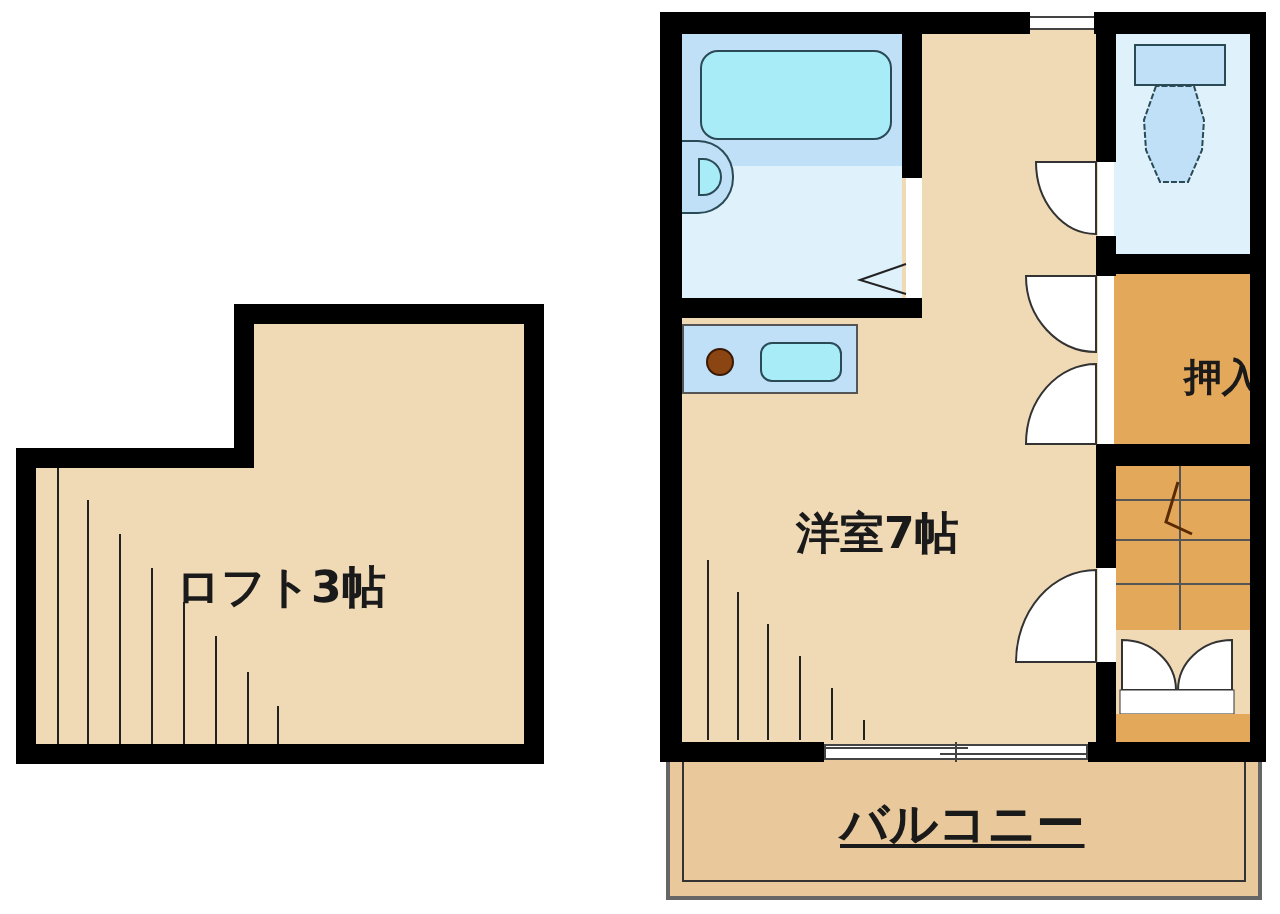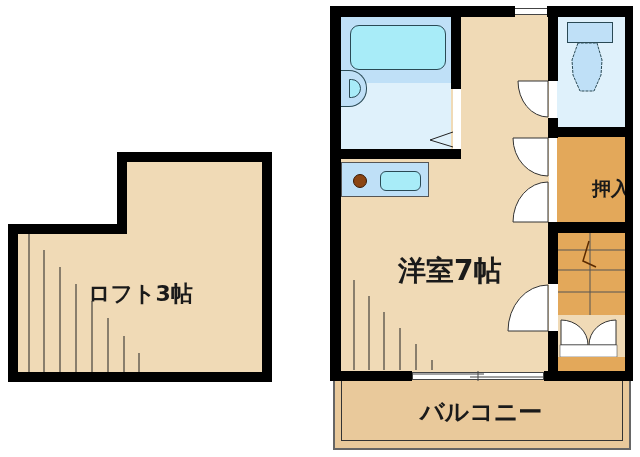--- a/index.html
+++ b/index.html
@@ -89,21 +89,21 @@
       <line x1="369" y1="296" x2="369" y2="370"></line>
       <line x1="384" y1="312" x2="384" y2="370"></line>
       <line x1="400" y1="328" x2="400" y2="370"></line>
       <line x1="416" y1="344" x2="416" y2="370"></line>
       <line x1="432" y1="360" x2="432" y2="370"></line>
     </g>
   </svg>
 
   <div class="abs" style="left:333px;top:380px;width:298px;height:70px;background:#e9c99b;border:2px solid #666;border-top:none;"></div>
   <div class="abs" style="left:341px;top:377px;width:282px;height:64px;border:1px solid #333;border-top:none;"></div>
-  <div class="label" style="left:420px;top:396px;font-size:24px;">バルコニー</div>
+  <div class="label" style="left:420px;top:396px;font-size:24px;text-decoration:underline;">バルコニー</div>
 
   <div class="wall" style="left:330px;top:6px;width:11px;height:375px;"></div>
   <div class="wall" style="left:330px;top:6px;width:185px;height:11px;"></div>
   <div class="wall" style="left:547px;top:6px;width:85px;height:11px;"></div>
   <div class="abs" style="left:515px;top:8px;width:32px;height:7px;background:#fff;border-top:1px solid #444;border-bottom:1px solid #444;"></div>
   <div class="wall" style="left:625px;top:6px;width:8px;height:375px;"></div>
   <div class="wall" style="left:451px;top:17px;width:10px;height:72px;"></div>
   <div class="wall" style="left:333px;top:149px;width:128px;height:10px;"></div>
   <div class="wall" style="left:548px;top:17px;width:10px;height:64px;"></div>
   <div class="wall" style="left:548px;top:118px;width:10px;height:20px;"></div>
@@ -127,14 +127,14 @@
       <path d="M548,222 L513,222 A35,40 0 0 1 548,182 Z"></path>
       <path d="M548,331 L508,331 A40,46 0 0 1 548,285 Z"></path>
     </g>
     <g fill="#fff" stroke="none">
       <rect x="549" y="81" width="8" height="37"></rect>
       <rect x="549" y="138" width="8" height="84"></rect>
       <rect x="549" y="284" width="8" height="47"></rect>
     </g>
   </svg>
 
-  <div class="label" style="left:398px;top:252px;font-size:28px;">洋室7帖</div>
+  <div class="label" style="left:398px;top:252px;font-size:22px;">洋室7帖</div>
 </div>
 
 </body></html>

